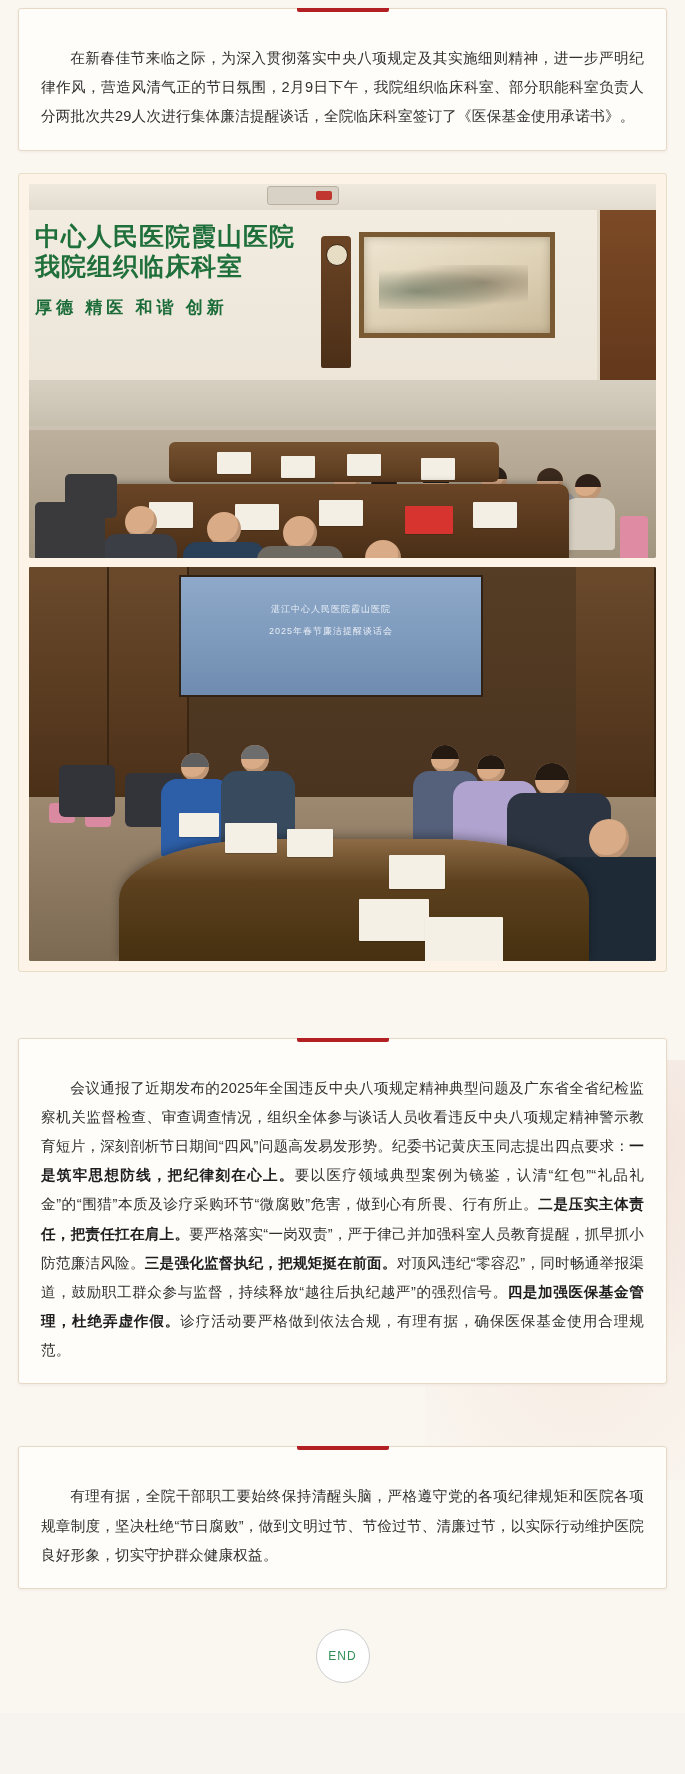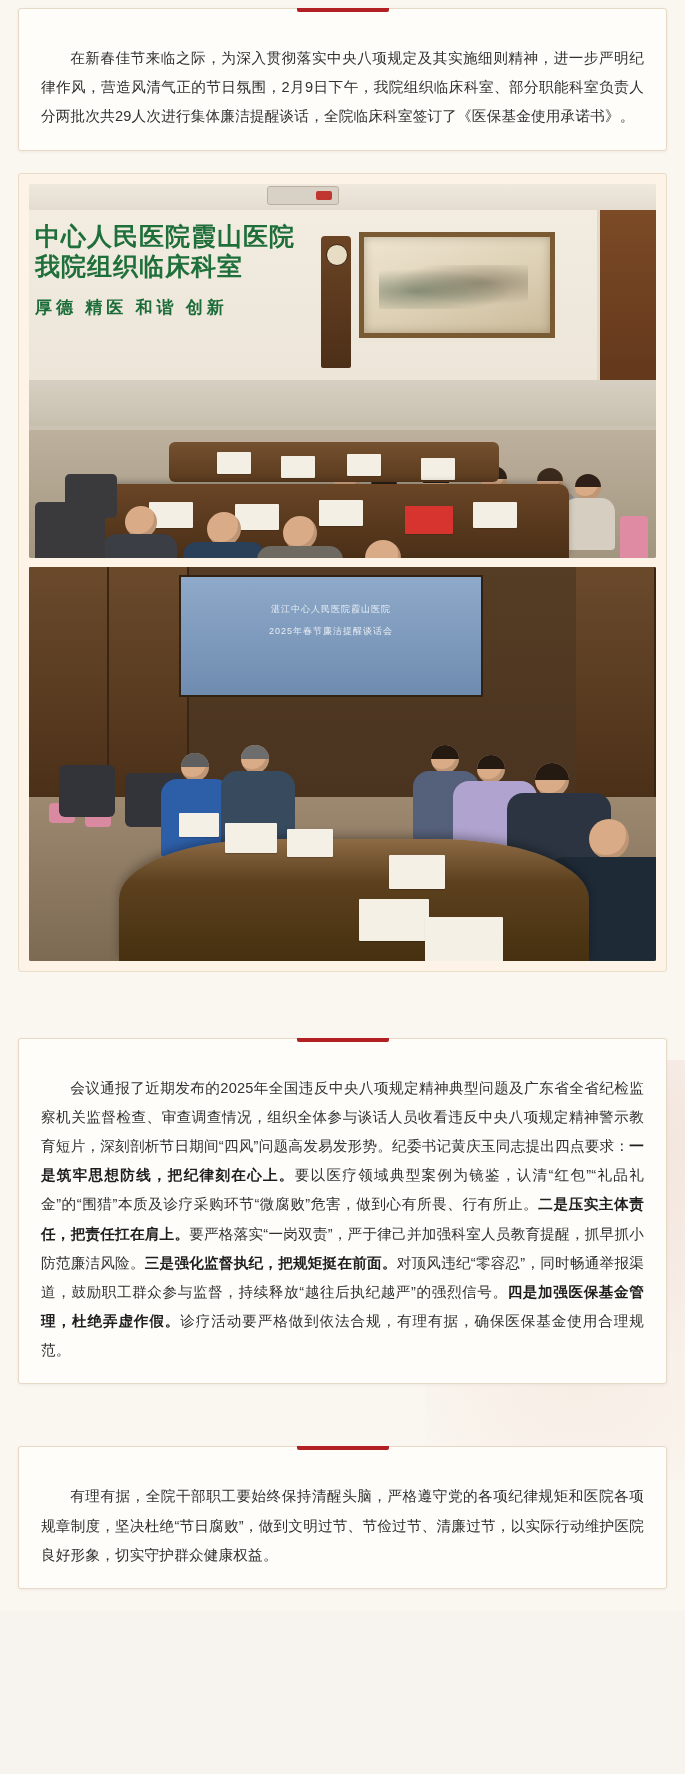--- a/index.html
+++ b/index.html
@@ -392,14 +392,17 @@
   <div class="card">
     <p class="para"><span>会议通报了近期发布的2025年全国违反中央八项规定精神典型问题及广东省全省纪检监察机关监督检查、审查调查情况，组织全体参与谈话人员收看违反中央八项规定精神警示教育短片，深刻剖析节日期间“四风”问题高发易发形势。纪委书记黄庆玉同志提出四点要求：</span><span class="b">一是筑牢思想防线，把纪律刻在心上。</span><span>要以医疗领域典型案例为镜鉴，认清“红包”“礼品礼金”的“围猎”本质及诊疗采购环节“微腐败”危害，做到心有所畏、行有所止。</span><span class="b">二是压实主体责任，把责任扛在肩上。</span><span>要严格落实“一岗双责”，严于律己并加强科室人员教育提醒，抓早抓小防范廉洁风险。</span><span class="b">三是强化监督执纪，把规矩挺在前面。</span><span>对顶风违纪“零容忍”，同时畅通举报渠道，鼓励职工群众参与监督，持续释放“越往后执纪越严”的强烈信号。</span><span class="b">四是加强医保基金管理，杜绝弄虚作假。</span><span>诊疗活动要严格做到依法合规，有理有据，确保医保基金使用合理规范。</span></p>
   </div>
 
   <div class="gap"></div>
 
   <div class="card">
     <p class="para">有理有据，全院干部职工要始终保持清醒头脑，严格遵守党的各项纪律规矩和医院各项规章制度，坚决杜绝“节日腐败”，做到文明过节、节俭过节、清廉过节，以实际行动维护医院良好形象，切实守护群众健康权益。</p>
   </div>
 
+  <div class="end-wrap">
+    <div class="end-badge">END</div>
+  </div>
 
 </div>
 
 </body></html>

